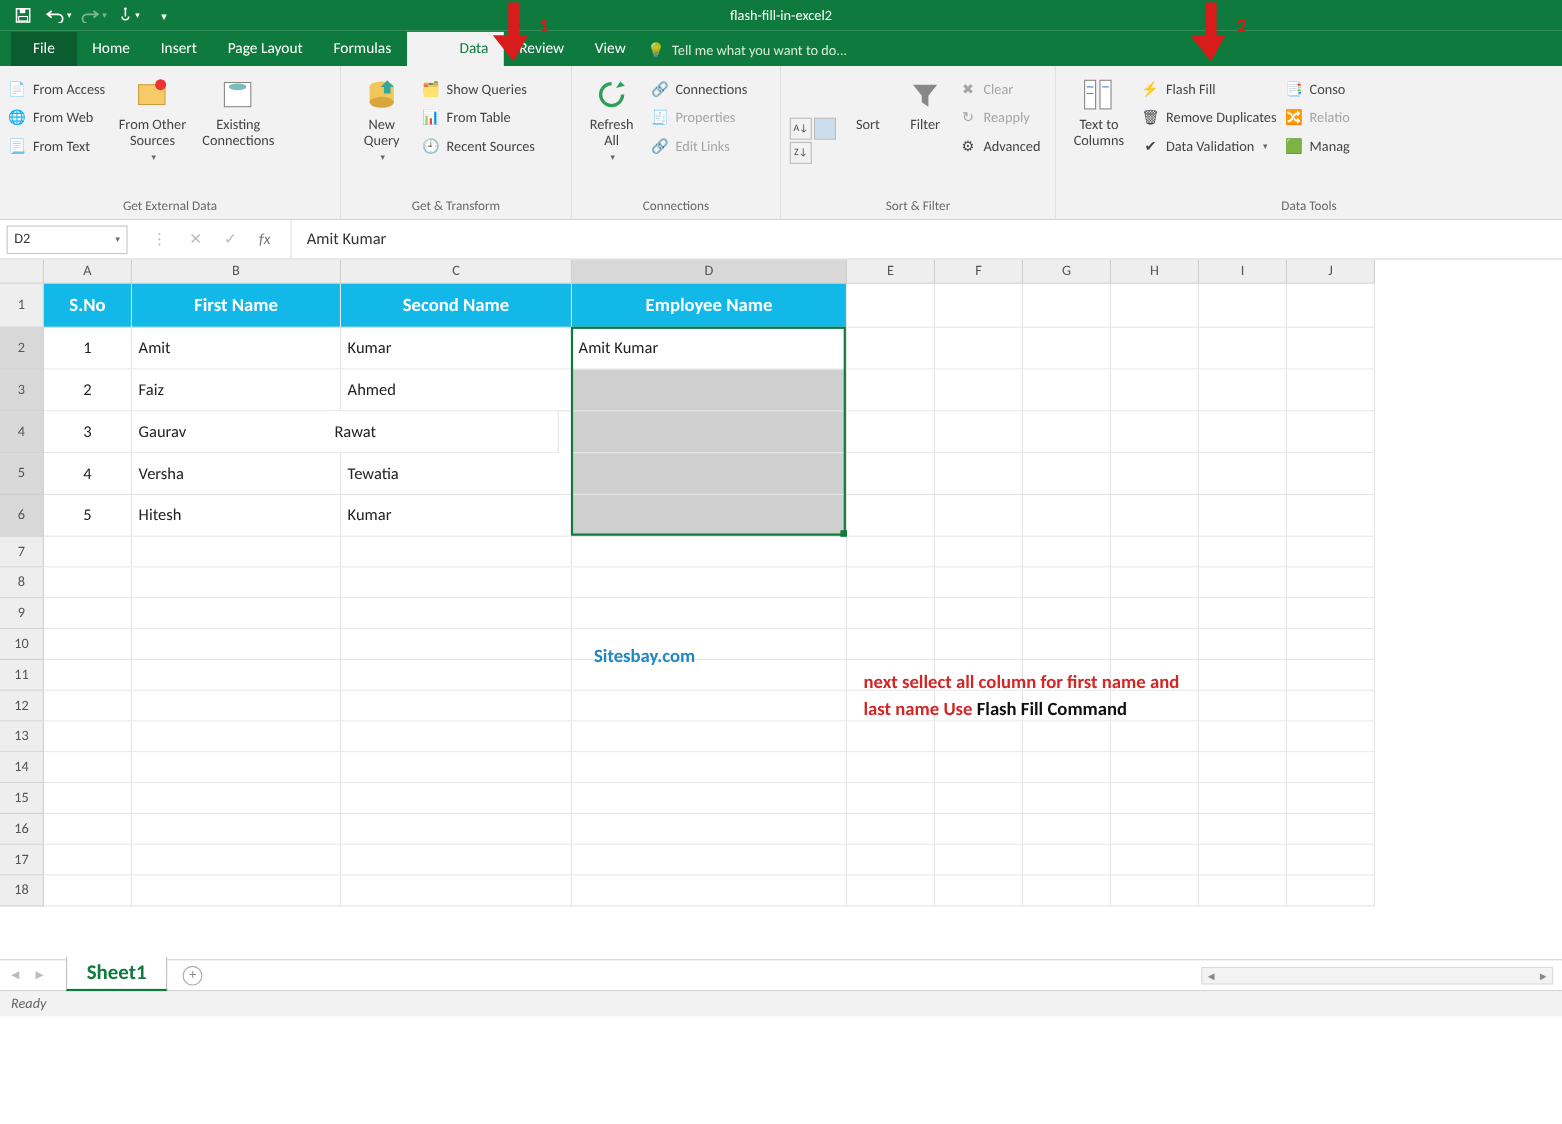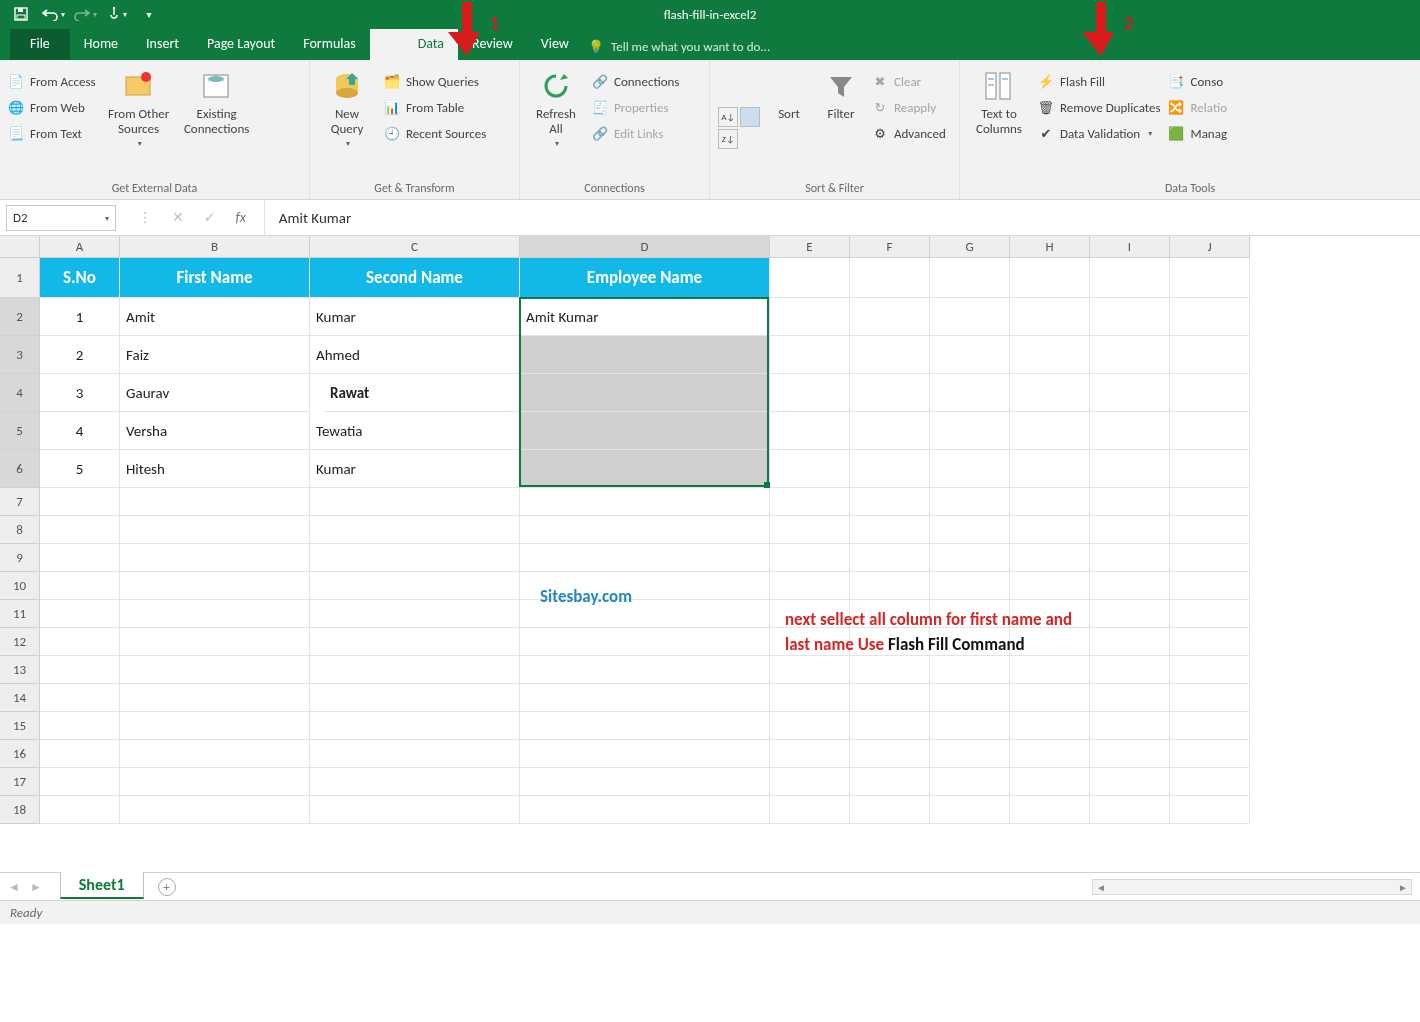--- a/index.html
+++ b/index.html
@@ -63,21 +63,21 @@
   .annot { position:absolute; font-weight:700; font-size:17px; line-height:1.5; }
   .annot .red { color:#d32626; }
   .annot .blk { color:#111; }
   
   
   .arrow { position:absolute; z-index: 50; }
   
   
   .sheettabs { height: 28px; background:#fff; border-top:1px solid #d0d0d0; display:flex; align-items:center; padding:0 8px; position:relative; }
   .sheet-nav { display:flex; gap:10px; color:#bcbcbc; font-size:12px; }
-  .sheet-tab { border:1px solid #c0c0c0; border-top:none; background:#fff; padding:3px 18px; margin-left:18px; font-size:16px; color:#0f7a3d; font-weight:600; position:relative; top:-1px; border-bottom:2px solid #0f7a3d; }
+  .sheet-tab { border:1px solid #c0c0c0; border-top:none; background:#fff; padding:3px 18px; margin-left:18px; font-size:19px; color:#0f7a3d; font-weight:600; position:relative; top:-1px; border-bottom:2px solid #0f7a3d; }
   .add-sheet { margin-left:14px; width:18px; height:18px; border:1px solid #aaa; border-radius:50%; display:flex; align-items:center; justify-content:center; color:#888; font-size:13px; }
   .hscroll { position:absolute; right:8px; top:6px; width:320px; height:16px; background:#f3f3f3; border:1px solid #dcdcdc; display:flex; align-items:center; }
   .hscroll .arr { width:16px; text-align:center; color:#888; font-size:10px; }
 
   
   .statusbar { height: 24px; background:#f2f2f2; border-top:1px solid #d5d5d5; display:flex; align-items:center; padding:0 10px; color:#666;font-style:italic; }
 </style>
 </head>
 <body>
 
@@ -397,21 +397,21 @@
       <div class="cell datacell center" style="left: 0px; top: 40px; width: 80px; height: 38px;">1</div>
       <div class="cell datacell" style="left: 80px; top: 40px; width: 190px; height: 38px;">Amit</div>
       <div class="cell datacell" style="left: 270px; top: 40px; width: 210px; height: 38px;">Kumar</div>
       <div class="cell datacell" style="left: 480px; top: 40px; width: 250px; height: 38px;">Amit Kumar</div>
       <div class="cell datacell center" style="left: 0px; top: 78px; width: 80px; height: 38px;">2</div>
       <div class="cell datacell" style="left: 80px; top: 78px; width: 190px; height: 38px;">Faiz</div>
       <div class="cell datacell" style="left: 270px; top: 78px; width: 210px; height: 38px;">Ahmed</div>
       <div class="cell datacell selbg" style="left: 480px; top: 78px; width: 250px; height: 38px;"></div>
       <div class="cell datacell center" style="left: 0px; top: 116px; width: 80px; height: 38px;">3</div>
       <div class="cell datacell" style="left: 80px; top: 116px; width: 190px; height: 38px;">Gaurav</div>
-      <div class="cell datacell" style="left: 284px; top: 116px; width: 210px; height: 38px; font-weight: bold;">Rawat</div>
+      <div class="cell datacell" style="left: 258px; top: 116px; width: 210px; height: 38px;">Rawat</div>
       <div class="cell datacell selbg" style="left: 480px; top: 116px; width: 250px; height: 38px;"></div>
       <div class="cell datacell center" style="left: 0px; top: 154px; width: 80px; height: 38px;">4</div>
       <div class="cell datacell" style="left: 80px; top: 154px; width: 190px; height: 38px;">Versha</div>
       <div class="cell datacell" style="left: 270px; top: 154px; width: 210px; height: 38px;">Tewatia</div>
       <div class="cell datacell selbg" style="left: 480px; top: 154px; width: 250px; height: 38px;"></div>
       <div class="cell datacell center" style="left: 0px; top: 192px; width: 80px; height: 38px;">5</div>
       <div class="cell datacell" style="left: 80px; top: 192px; width: 190px; height: 38px;">Hitesh</div>
       <div class="cell datacell" style="left: 270px; top: 192px; width: 210px; height: 38px;">Kumar</div>
       <div class="cell datacell selbg" style="left: 480px; top: 192px; width: 250px; height: 38px;"></div>
       <div class="cell" style="left: 730px; top: 0px; width: 80px; height: 40px;"></div>

